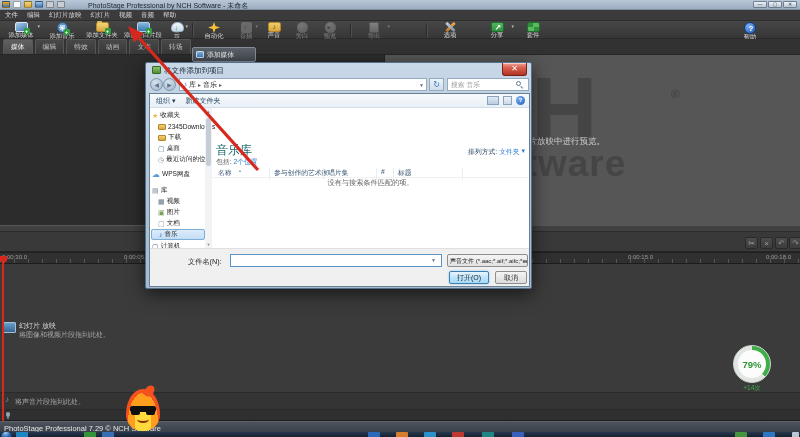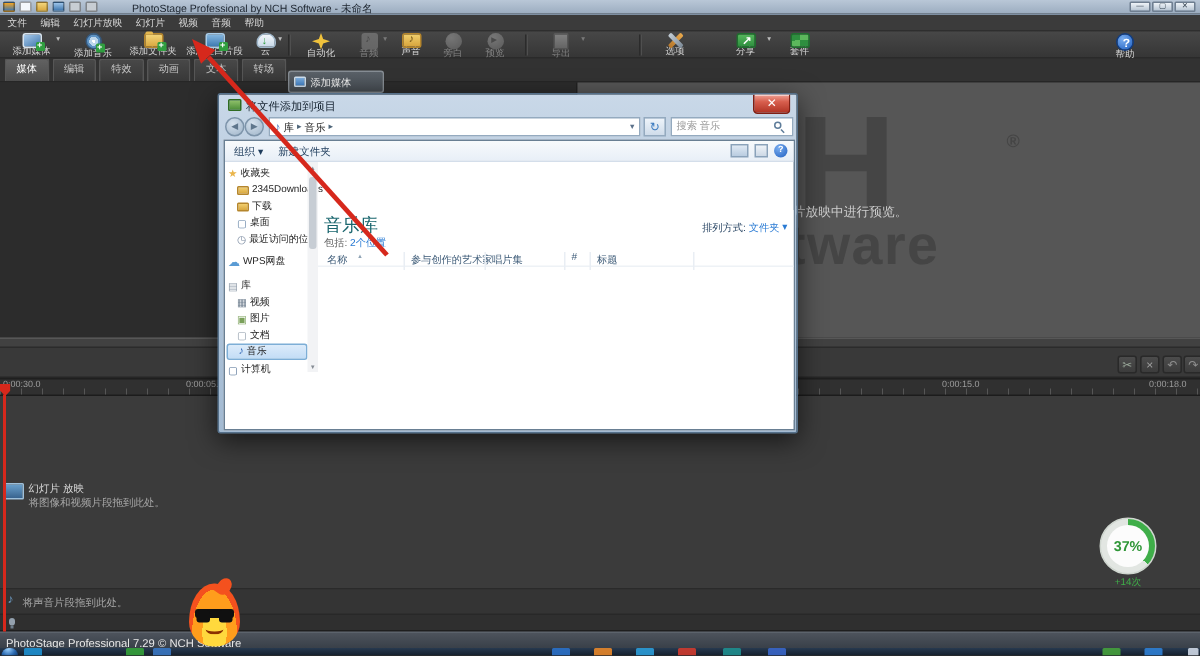--- a/index.html
+++ b/index.html
@@ -505,32 +505,41 @@
         <span style="left:62px">参与创作的艺术家</span>
         <span style="left:116px">唱片集</span>
         <span style="left:169px">#</span>
         <span style="left:186px">标题</span>
         <span class="colsep" style="left:57px"></span>
         <span class="colsep" style="left:111px"></span>
         <span class="colsep" style="left:164px"></span>
         <span class="colsep" style="left:181px"></span>
         <span class="colsep" style="left:250px"></span>
       </div>
+      <span class="emptymsg">没有与搜索条件匹配的项。</span>
     </div>
 
+    <div class="dlg-footer">
+      <span class="fnlabel">文件名(N):</span>
+      <input class="fninput" value="" style="">
+      <span class="fndrop">▼</span>
+      <span class="ftype">声音文件 (*.aac;*.aif;*.aifc;*.am</span>
+      <span class="btn-open">打开(O)</span>
+      <span class="btn-cancel">取消</span>
+    </div>
   </div>
 </div>
 
 <svg class="abs arrow-svg" viewBox="0 0 800 437">
   <line x1="258" y1="170" x2="139" y2="38" stroke="#d6281c" stroke-width="3.2"></line>
   <polygon points="128,26 143.5,33.5 134,42.5" fill="#d6281c"></polygon>
 </svg>
 
 <div class="abs badge">
-  <span class="badgepct">37%</span>
+  <span class="badgepct">79%</span>
 </div>
 <div class="abs badgesub">+14次</div>
 
 <div class="abs emoji">
   <span class="flame"></span>
   <span class="shades"></span>
   <span class="smile"></span>
 </div>
 
 </body></html>

